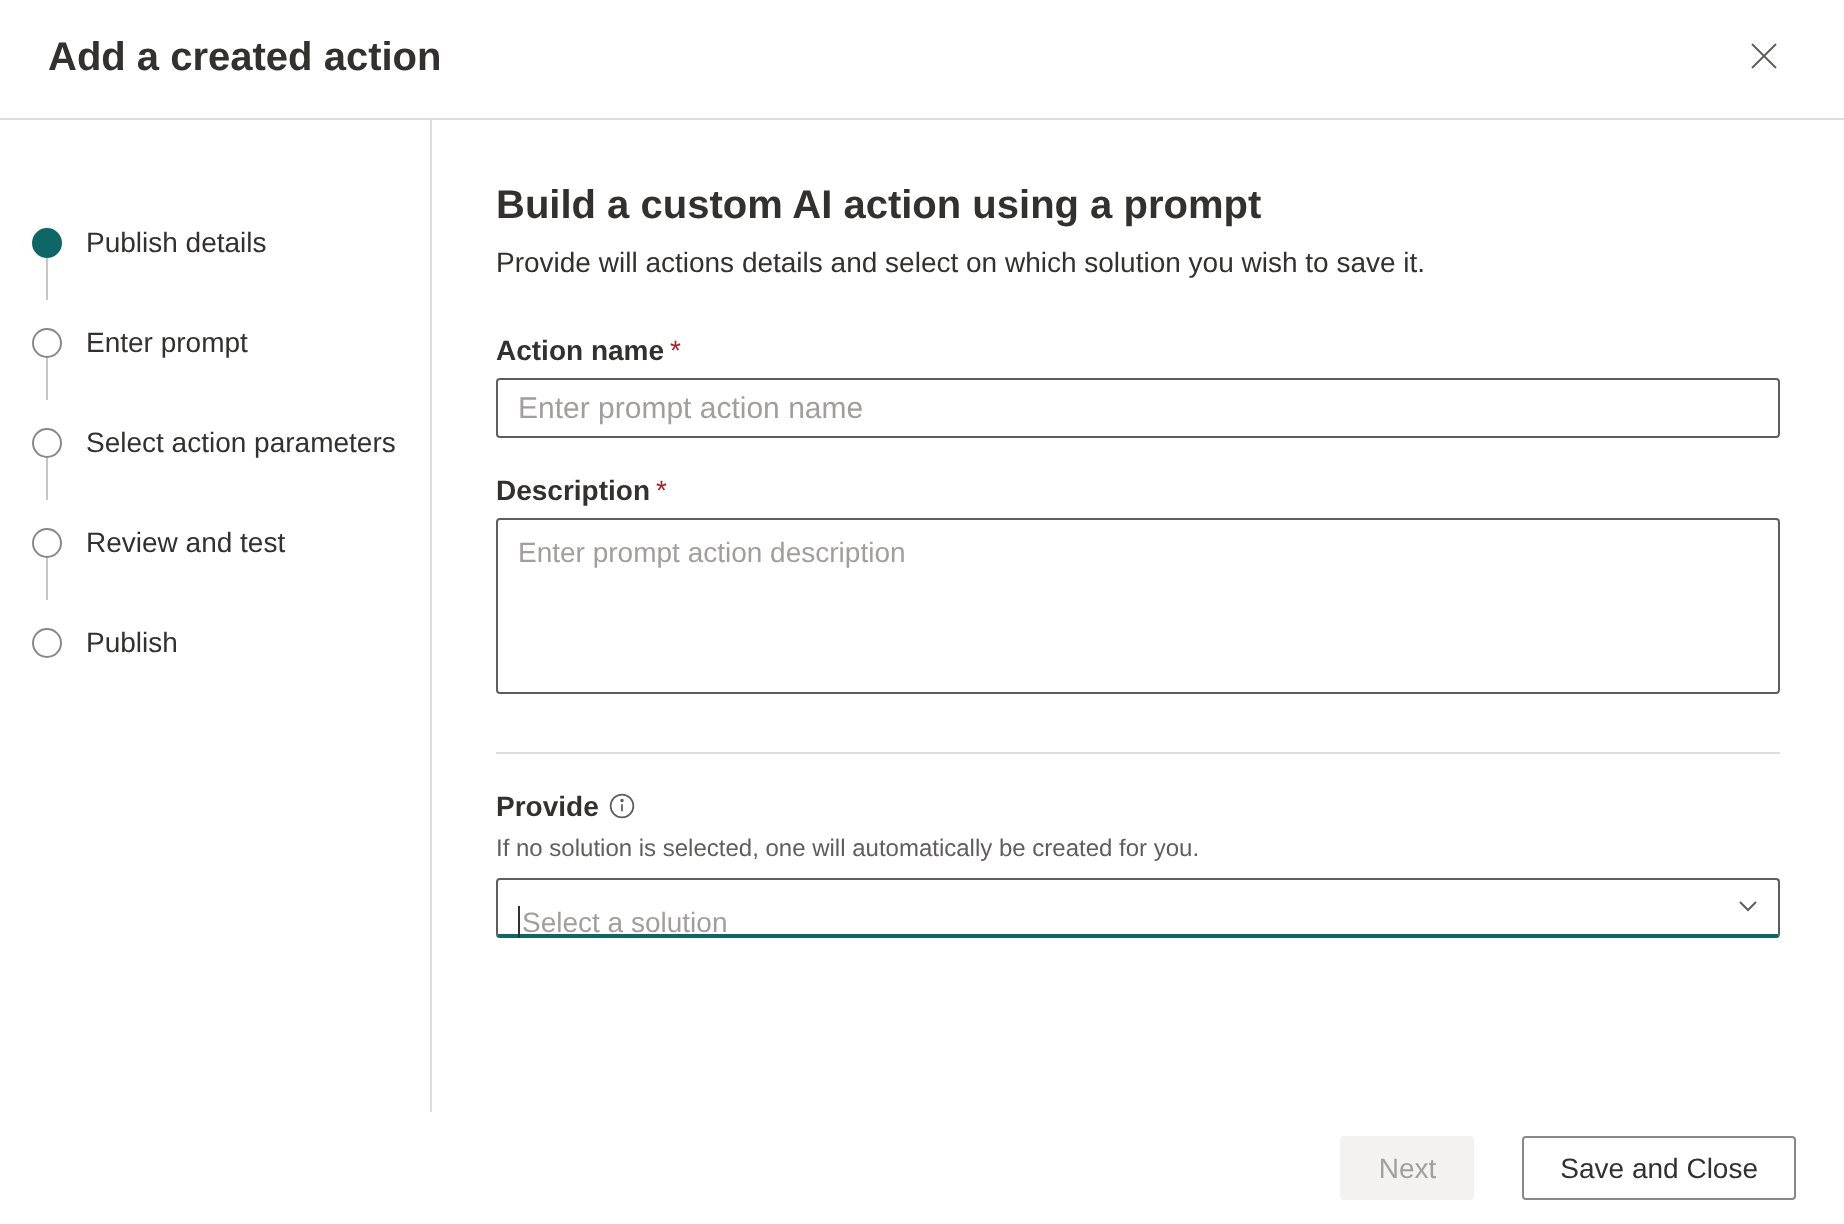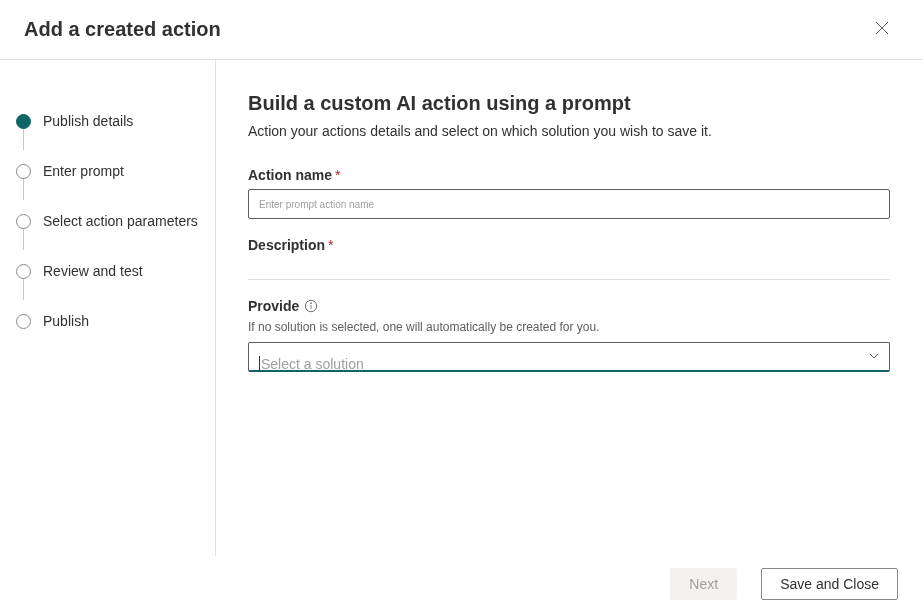--- a/index.html
+++ b/index.html
@@ -149,21 +149,21 @@
       color: #605e5c;
       margin-bottom: 8px;
       margin-top: 2px;
     }
     .text-input {
       width: 100%;
       height: 30px;
       padding: 4px 10px;
       border: 1px solid #605e5c;
       border-radius: 2px;
-      font-size: 10px;
+      font-size: 15px;
       font-family: inherit;
       color: #323130;
       outline: none;
     }
     .text-input::placeholder {
       color: #a19f9d;
     }
     .textarea-input {
       width: 100%;
       height: 88px;
@@ -289,35 +289,36 @@
       </li>
       <li class="step">
         <span class="step-marker"></span>
         <span class="step-label">Publish</span>
       </li>
     </ul>
   </nav>
 
   <main class="main">
     <h1 class="main-title">Build a custom AI action using a prompt</h1>
-    <p class="main-subtitle">Action your actions details and select on which solution you wish to save it.</p>
+    <p class="main-subtitle">Provide will actions details and select on which solution you wish to save it.</p>
 
     <div class="form-group">
       <div class="form-label">
         <span>Action name</span>
         <span class="required">*</span>
       </div>
       <input type="text" class="text-input" placeholder="Enter prompt action name" style="">
     </div>
 
     <div class="form-group">
       <div class="form-label">
         <span>Description</span>
         <span class="required">*</span>
       </div>
+      <textarea class="textarea-input" placeholder="Enter prompt action description" style=""></textarea>
     </div>
 
     <hr class="divider">
 
     <div class="form-group">
       <div class="form-label">
         <span>Provide</span>
         <span class="info-icon">
           <svg viewBox="0 0 16 16" fill="none" stroke="currentColor" stroke-width="1">
             <circle cx="8" cy="8" r="6.5"></circle>

